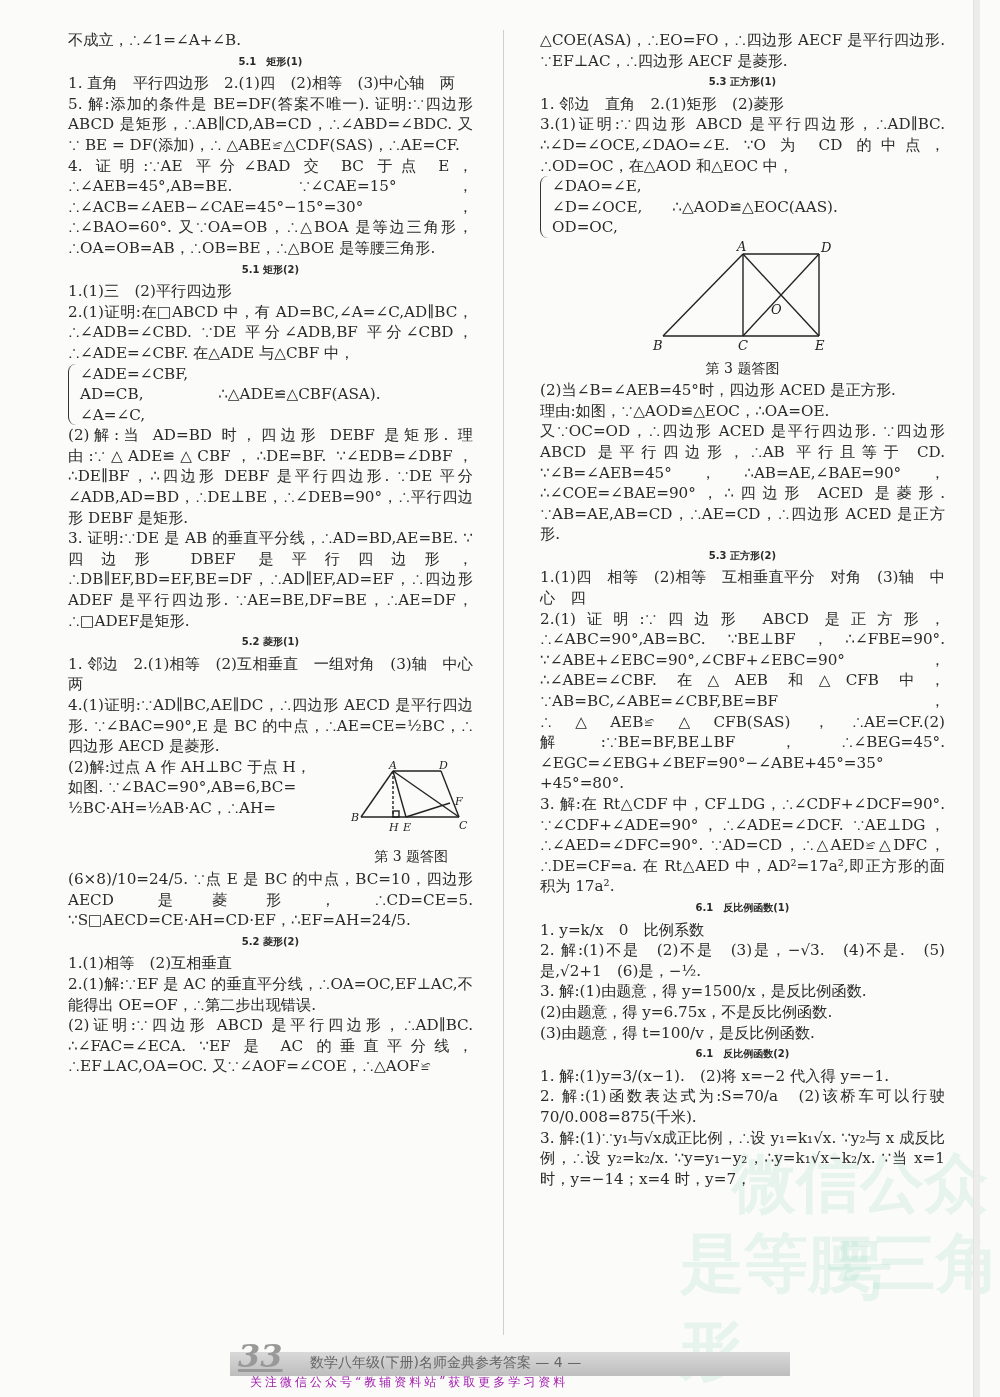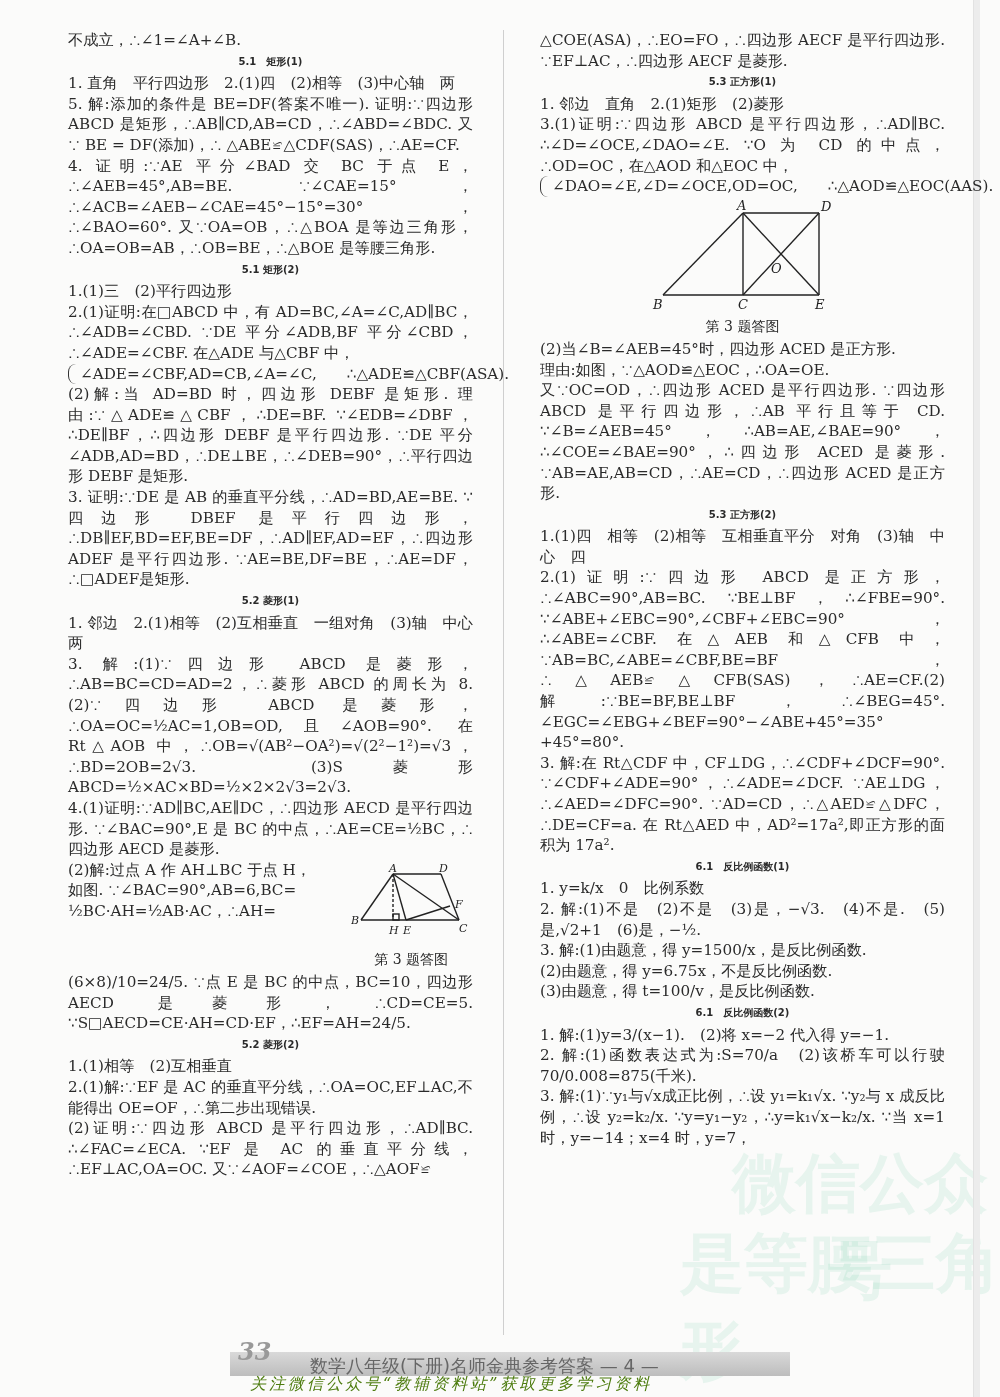--- a/index.html
+++ b/index.html
@@ -8,28 +8,28 @@
   .page{position:absolute;left:0;top:0;width:1000px;height:1397px;}
   .col{position:absolute;top:30px;width:405px;font-size:15.2px;line-height:20.6px;}
   .col.left{left:68px;}
   .col.right{left:540px;}
   .divider{position:absolute;left:503px;top:30px;width:1px;height:1305px;background:#cfcfcf;}
   .edge{position:absolute;right:20px;top:0;width:6px;height:1397px;background:#ececec;border-left:1px solid #e2e2e2;}
   .sec{text-align:center;font-weight:bold;font-family:"DejaVu Sans","Liberation Sans",sans-serif;font-size:10px;margin:1px 0;}
   .line{white-space:normal;text-align:justify;}
   .brace{display:flex;align-items:stretch;}
   .brace .bar{width:8px;border-left:1.5px solid #333;border-radius:8px 0 0 8px;margin-right:3px;}
-  .brace .items{display:flex;flex-direction:row;}
+  .brace .items{display:flex;flex-direction:column;}
   .brace-wrap{display:flex;align-items:center;gap:30px;}
   .figure{text-align:center;margin:2px 0;}
   .caption{font-size:14px;text-align:center;}
   .footer{position:absolute;left:230px;top:1352px;width:560px;height:24px;background:linear-gradient(#d9d9d9,#bdbdbd);}
-  .footer-text{position:absolute;left:310px;top:1354px;font-size:18px;color:#666;font-family:"DejaVu Sans","Liberation Sans",sans-serif;}
-  .logo{position:absolute;left:238px;top:1337px;font-size:24px;font-style:italic;font-weight:bold;color:#999;font-family:"DejaVu Serif",serif;}
-  .bottom-note{position:absolute;left:250px;top:1374px;font-size:16px;color:#4d7c0f;letter-spacing:3px;font-family:"DejaVu Serif",serif;font-style:italic;}
+  .footer-text{position:absolute;left:310px;top:1354px;font-size:14px;color:#666;font-family:"DejaVu Sans","Liberation Sans",sans-serif;}
+  .logo{position:absolute;left:238px;top:1337px;font-size:32px;font-style:italic;font-weight:bold;color:#999;font-family:"DejaVu Serif",serif;text-decoration:underline;}
+  .bottom-note{position:absolute;left:250px;top:1374px;font-size:12px;color:#a21caf;letter-spacing:3px;font-family:"DejaVu Serif",serif;}
   .wm{position:absolute;color:rgba(60,190,140,0.10);font-weight:bold;font-family:"DejaVu Sans",sans-serif;}
 </style>
 </head>
 <body>
 
 <div class="page">
 
   <div class="wm" style="left:720px;top:1140px;font-size:64px;text-align:center;">微信公众号</div>
   <div class="wm" style="left:680px;top:1220px;font-size:64px;">是等腰三角形</div>
 
@@ -56,21 +56,20 @@
           <span>∠A=∠C,</span>
         </div>
       </div>
       <span>∴△ADE≌△CBF(ASA).</span>
     </div>
     <div class="line">(2)解:当 AD=BD 时，四边形 DEBF 是矩形. 理由:∵△ADE≌△CBF，∴DE=BF. ∵∠EDB=∠DBF，∴DE∥BF，∴四边形 DEBF 是平行四边形. ∵DE 平分∠ADB,AD=BD，∴DE⊥BE，∴∠DEB=90°，∴平行四边形 DEBF 是矩形.</div>
     <div class="line">3. 证明:∵DE 是 AB 的垂直平分线，∴AD=BD,AE=BE. ∵四边形 DBEF 是平行四边形，∴DB∥EF,BD=EF,BE=DF，∴AD∥EF,AD=EF，∴四边形 ADEF 是平行四边形. ∵AE=BE,DF=BE，∴AE=DF，∴□ADEF是矩形.</div>
 
     <div class="sec">5.2 菱形(1)</div>
     <div class="line">1. 邻边　2.(1)相等　(2)互相垂直　一组对角　(3)轴　中心　两</div>
-    <div class="line">3. 解:(1)∵四边形 ABCD 是菱形，∴AB=BC=CD=AD=2，∴菱形 ABCD 的周长为 8.　(2)∵四边形 ABCD 是菱形，∴OA=OC=½AC=1,OB=OD,且∠AOB=90°. 在 Rt△AOB 中，∴OB=√(AB²−OA²)=√(2²−1²)=√3，∴BD=2OB=2√3.　(3)S菱形ABCD=½×AC×BD=½×2×2√3=2√3.</div>
     <div class="line">4.(1)证明:∵AD∥BC,AE∥DC，∴四边形 AECD 是平行四边形. ∵∠BAC=90°,E 是 BC 的中点，∴AE=CE=½BC，∴四边形 AECD 是菱形.</div>
 
     <div style="display:flex;gap:14px;">
       <div style="width:270px;">
         <div>(2)解:过点 A 作 AH⊥BC 于点 H，</div>
         <div>如图. ∵∠BAC=90°,AB=6,BC=</div>
         <div>½BC·AH=½AB·AC，∴AH=</div>
       </div>
       <div class="figure" style="width:125px;">
         <svg width="120" height="82" viewBox="0 0 120 82">

